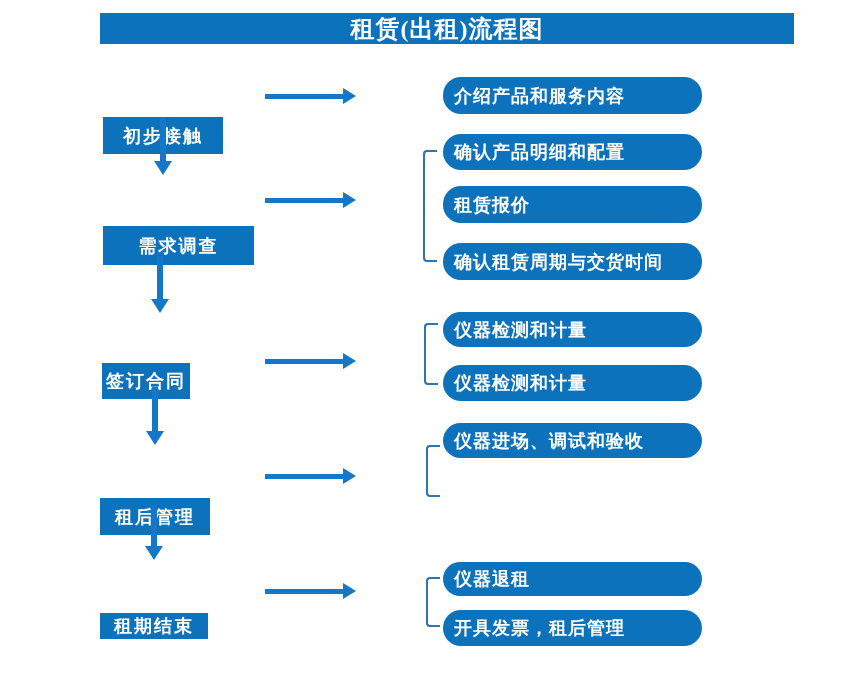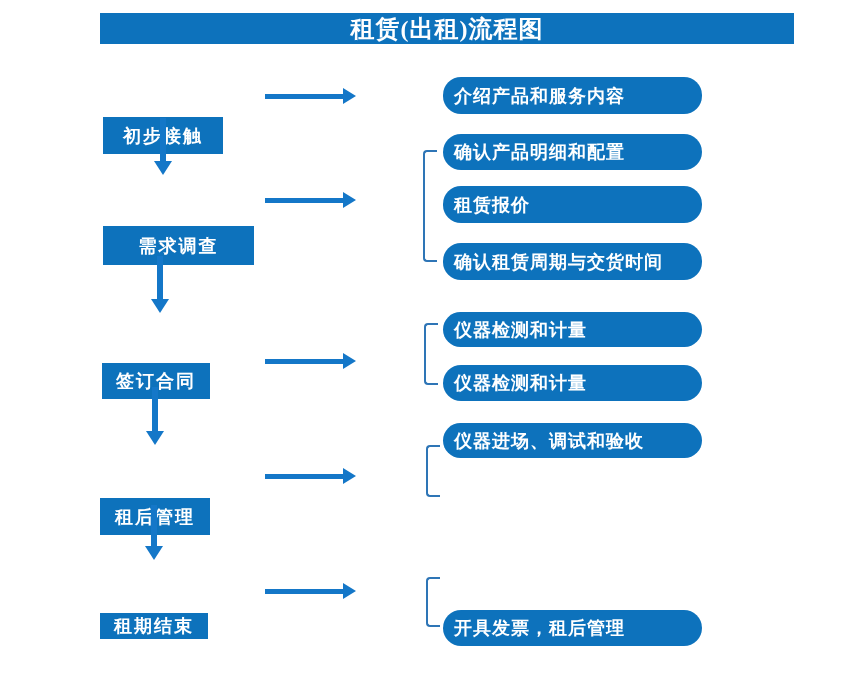--- a/index.html
+++ b/index.html
@@ -65,21 +65,21 @@
 </style>
 </head>
 <body>
 
 <div class="canvas">
 
   <div class="titlebar">租赁(出租)流程图</div>
 
   <div class="lbox" style="left:103px;top:77px;width:120px;height:37px">初步接触</div>
   <div class="lbox" style="left:103px;top:186px;width:151px;height:39px">需求调查</div>
-  <div class="lbox" style="left:102px;top:323px;width:108px;height:36px">签订合同</div>
+  <div class="lbox" style="left:102px;top:323px;width:88px;height:36px">签订合同</div>
   <div class="lbox" style="left:100px;top:458px;width:110px;height:37px">租后管理</div>
   <div class="lbox" style="left:100px;top:573px;width:108px;height:26px">租期结束</div>
 
   <div class="varrow" style="left:154px;top:118px;height:57px">
     <div class="shaft"></div>
     <div class="head"></div>
   </div>
   <div class="varrow" style="left:151px;top:256px;height:57px">
     <div class="shaft"></div>
     <div class="head"></div>
@@ -123,15 +123,16 @@
 
   <div class="rbox" style="top:134px">确认产品明细和配置</div>
   <div class="rbox" style="top:186px;height:37px">租赁报价</div>
   <div class="rbox" style="top:243px;height:37px">确认租赁周期与交货时间</div>
 
   <div class="rbox" style="top:312px;height:35px">仪器检测和计量</div>
   <div class="rbox" style="top:365px">仪器检测和计量</div>
 
   <div class="rbox" style="top:423px;height:35px">仪器进场、调试和验收</div>
 
+  <div class="rbox" style="top:562px;height:34px">仪器退租</div>
   <div class="rbox" style="top:610px">开具发票，租后管理</div>
 
 </div>
 
 </body></html>

